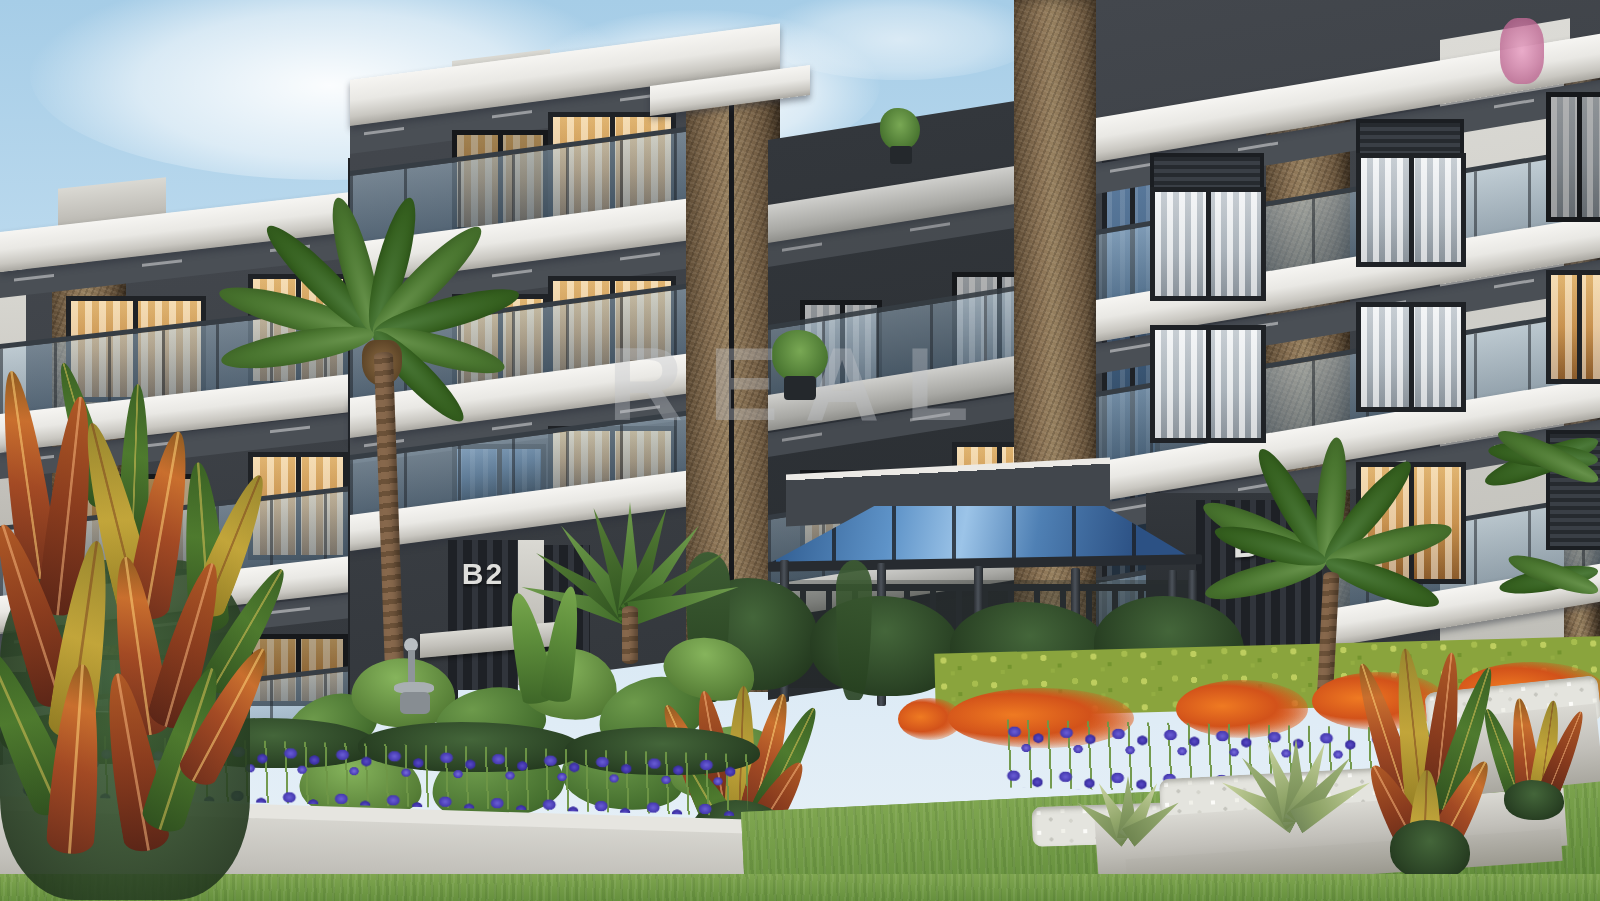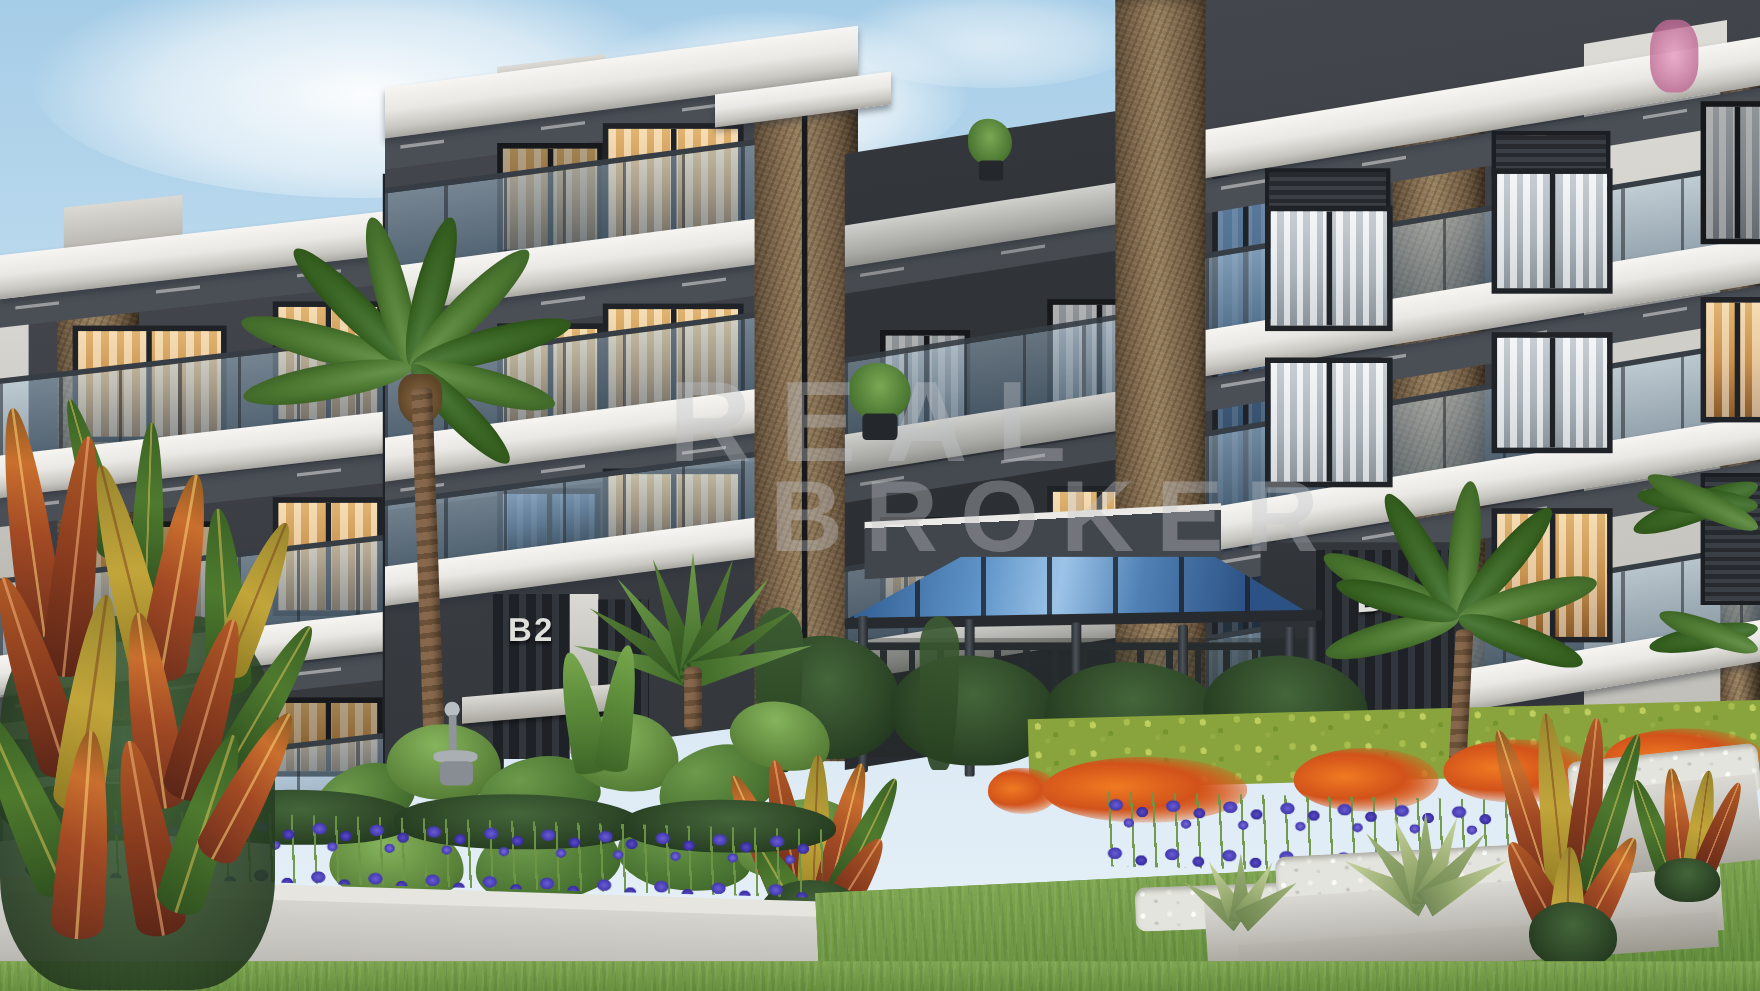--- a/index.html
+++ b/index.html
@@ -311,15 +311,14 @@
   <div class="a leafc cr1" style="left:116px;top:556px;width:44px;height:180px;transform:rotate(-8deg)"></div>
   <div class="a leafc cr4" style="left:168px;top:560px;width:42px;height:170px;transform:rotate(16deg)"></div>
   <div class="a leafc cr3" style="left:230px;top:560px;width:34px;height:140px;transform:rotate(30deg)"></div>
   <div class="a leafc cr3" style="left:0;top:640px;width:46px;height:180px;transform:rotate(-24deg)"></div>
   <div class="a leafc cr1" style="left:52px;top:664px;width:48px;height:190px;transform:rotate(4deg)"></div>
   <div class="a leafc cr4" style="left:110px;top:672px;width:46px;height:180px;transform:rotate(-10deg)"></div>
   <div class="a leafc cr3" style="left:164px;top:664px;width:44px;height:170px;transform:rotate(18deg)"></div>
   <div class="a leafc cr1" style="left:208px;top:640px;width:40px;height:150px;transform:rotate(28deg)"></div>
 
   <div class="wm" style="left:608px;top:332px;font-size:104px;letter-spacing:26px">REAL</div>
-  <div class="wm" style="left:700px;top:424px;font-size:92px;letter-spacing:20px">BROKER</div>
 
 </div>
 
 </body></html>

